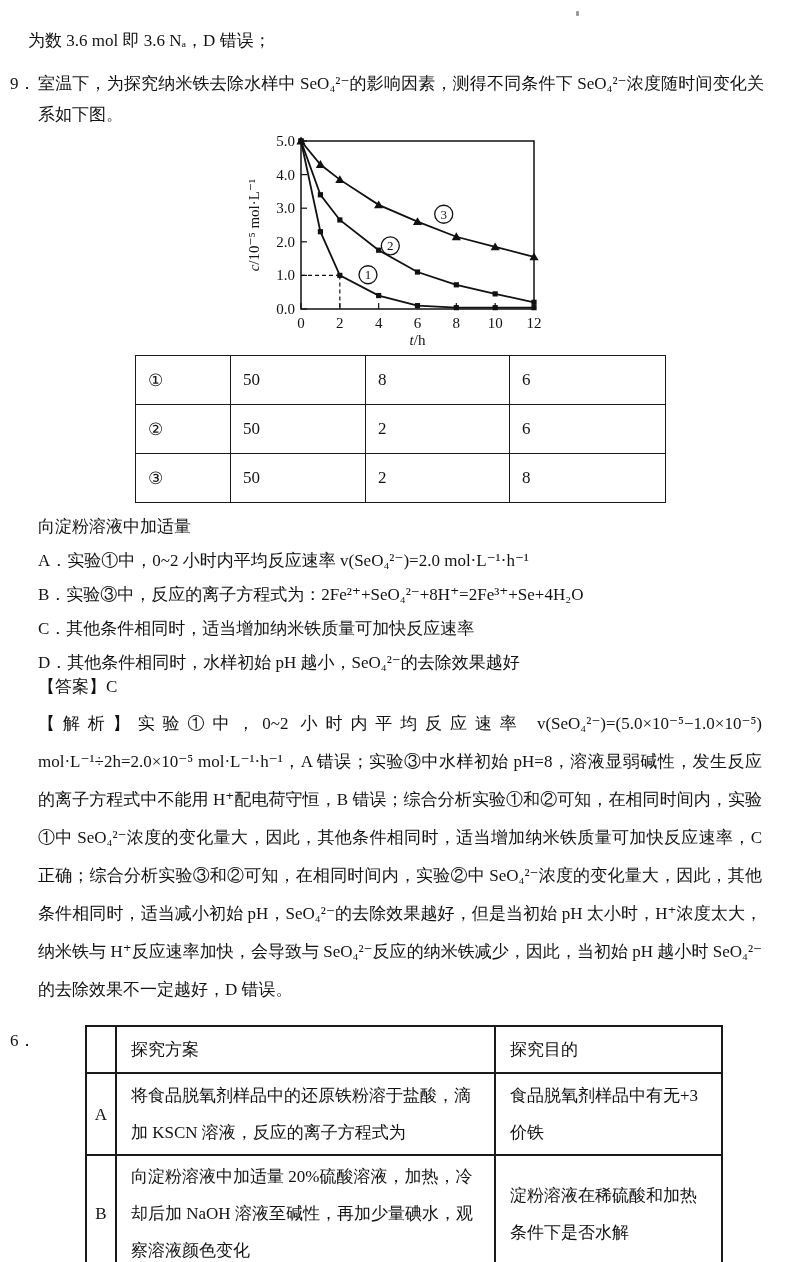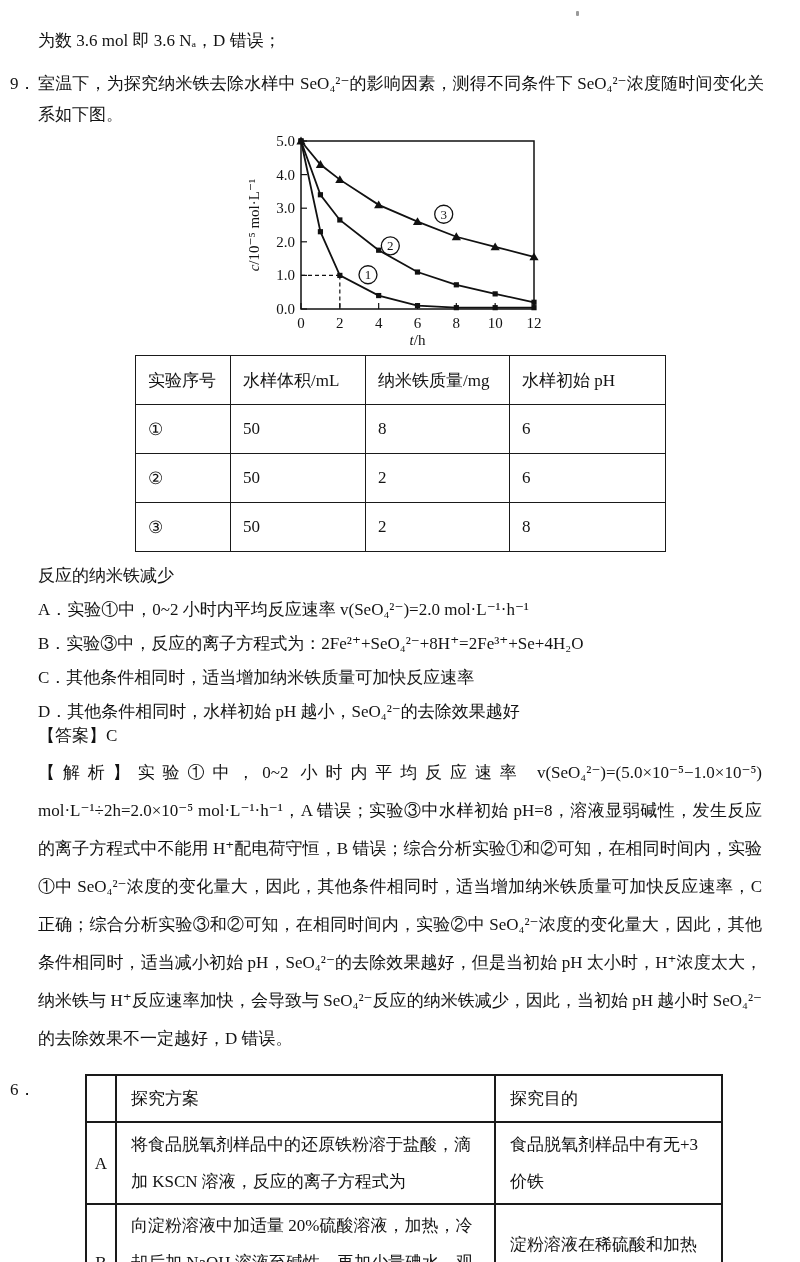--- a/index.html
+++ b/index.html
@@ -2,21 +2,21 @@
 <html><head>
 <meta charset="utf-8">
 <style>
   html,body{margin:0;padding:0;}
   body{
     width:800px;height:1262px;background:#ffffff;color:#131313;
     font-family:"Liberation Serif","DejaVu Serif",serif;
     font-size:17px;overflow:hidden;position:relative;
   }
   .artifact-dot{position:absolute;left:576px;top:11px;width:3px;height:5px;background:#9a9a9a;border-radius:1px;}
-  .intro{margin:30px 38px 0 38px;line-height:22px;}
+  .intro{margin:30px 38px 0 28px;line-height:22px;}
   .qline{position:relative;margin:16px 36px 0 0;padding-left:38px;line-height:31px;text-align:justify;}
   .qline .qnum{position:absolute;left:10px;top:0;}
   .chart-wrap{margin:2px 0 0 244px;width:324px;}
   svg text{font-family:"Liberation Serif","DejaVu Serif",serif;fill:#131313;}
   table{border-collapse:collapse;}
   .t1{margin:4px 0 0 135px;width:530px;table-layout:fixed;}
   .t1 th,.t1 td{border:1.5px solid #1a1a1a;font-weight:normal;text-align:left;
     padding:0 6px 0 12px;height:48px;vertical-align:middle;font-size:17px;}
   .t1 col.c1{width:95px}.t1 col.c2{width:135px}.t1 col.c3{width:144px}.t1 col.c4{width:156px}
   .stem{margin:12px 38px 0;line-height:24px;}
@@ -113,26 +113,20 @@
 </div>
 
 <table class="t1">
   <colgroup>
       <col class="c1">
       <col class="c2">
       <col class="c3">
       <col class="c4">
     </colgroup>
   <tbody>
-      <tr>
-    <th>实验序号</th>
-    <th>水样体积/mL</th>
-    <th>纳米铁质量/mg</th>
-    <th>水样初始 pH</th>
-  </tr>
   <tr>
     <td>①</td>
     <td>50</td>
     <td>8</td>
     <td>6</td>
   </tr>
   <tr>
     <td>②</td>
     <td>50</td>
     <td>2</td>
@@ -140,21 +134,21 @@
   </tr>
   <tr>
     <td>③</td>
     <td>50</td>
     <td>2</td>
     <td>8</td>
   </tr>
 </tbody>
   </table>
 
-<p class="stem">反应的纳米铁减少</p>
+<p class="stem">向淀粉溶液中加适量</p>
 <p class="opt">A．实验①中，0~2 小时内平均反应速率 v(SeO₄²⁻)=2.0 mol·L⁻¹·h⁻¹</p>
 <p class="opt">B．实验③中，反应的离子方程式为：2Fe²⁺+SeO₄²⁻+8H⁺=2Fe³⁺+Se+4H₂O</p>
 <p class="opt">C．其他条件相同时，适当增加纳米铁质量可加快反应速率</p>
 <p class="opt">D．其他条件相同时，水样初始 pH 越小，SeO₄²⁻的去除效果越好</p>
 <p class="answer">【答案】C</p>
 <p class="analysis">【解析】实验①中，0~2 小时内平均反应速率 v(SeO₄²⁻)=(5.0×10⁻⁵−1.0×10⁻⁵) mol·L⁻¹÷2h=2.0×10⁻⁵ mol·L⁻¹·h⁻¹，A 错误；实验③中水样初始 pH=8，溶液显弱碱性，发生反应的离子方程式中不能用 H⁺配电荷守恒，B 错误；综合分析实验①和②可知，在相同时间内，实验①中 SeO₄²⁻浓度的变化量大，因此，其他条件相同时，适当增加纳米铁质量可加快反应速率，C 正确；综合分析实验③和②可知，在相同时间内，实验②中 SeO₄²⁻浓度的变化量大，因此，其他条件相同时，适当减小初始 pH，SeO₄²⁻的去除效果越好，但是当初始 pH 太小时，H⁺浓度太大，纳米铁与 H⁺反应速率加快，会导致与 SeO₄²⁻反应的纳米铁减少，因此，当初始 pH 越小时 SeO₄²⁻的去除效果不一定越好，D 错误。</p>
 
 <div class="qline">
   <span class="qnum">6．</span>
 </div>

